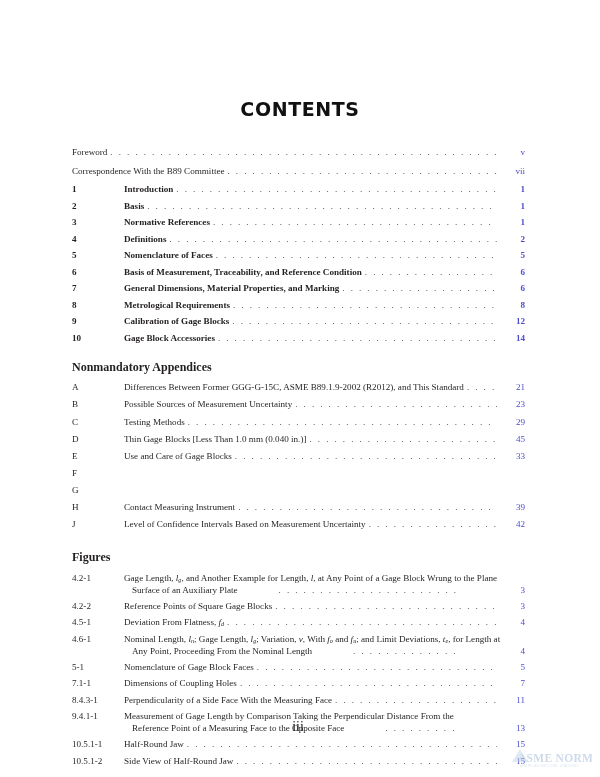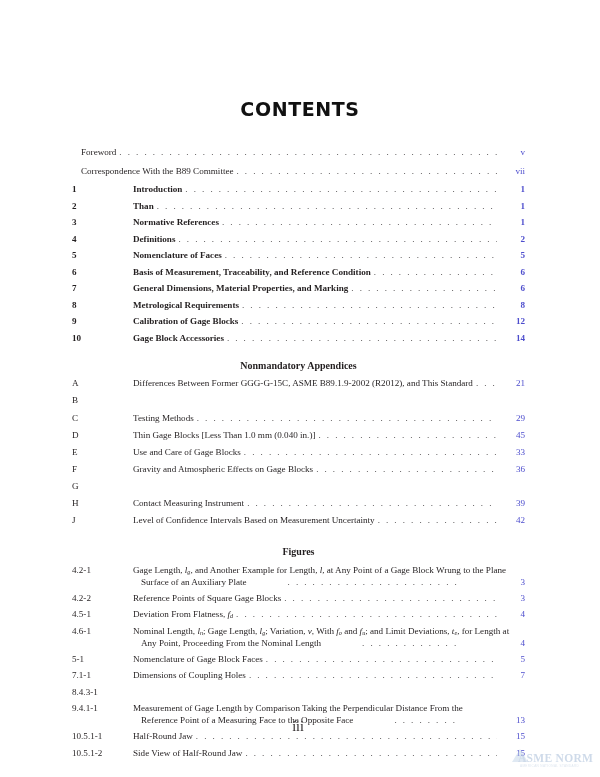--- a/index.html
+++ b/index.html
@@ -56,21 +56,20 @@
   .num {
     flex: 0 0 52px;
     font-size: 9.1px;
     white-space: nowrap;
   }
 
   .titlecell {
     flex: 1 1 auto;
     min-width: 0;
     position: relative;
-    margin-left: 9px;
   }
 
   
   .line {
     display: flex;
     align-items: baseline;
     width: 100%;
   }
   .line + .line {
     margin-top: 3.1px;
@@ -112,24 +111,23 @@
   
   .row.section .num,
   .row.section .txt {
     font-weight: bold;
   }
   .row.section .pg { font-weight: bold; }
   .row.section { margin-bottom: 7.4px; }
 
   .grouphead {
     font-weight: bold;
-    font-size: 10px;
+    font-size: 12px;
     margin-top: 17px;
     margin-bottom: 8.5px;
-    text-align: center;
   }
   .grouphead.figures { margin-top: 21px; }
 
   .row.appendix { margin-bottom: 8.0px; }
   .row.figure { margin-bottom: 7.2px; }
 
   var, .it {
     font-style: italic;
     font-family: "Liberation Serif", "DejaVu Serif", serif;
   }
@@ -212,21 +210,21 @@
               <span class="txt">Introduction</span>
               <span class="leader"></span>
               <span class="pg">1</span>
             </div>
           </div>
         </div>
         <div class="row section">
           <div class="num">2</div>
           <div class="titlecell">
             <div class="line">
-              <span class="txt">Than</span>
+              <span class="txt">Basis</span>
               <span class="leader"></span>
               <span class="pg">1</span>
             </div>
           </div>
         </div>
         <div class="row section">
           <div class="num">3</div>
           <div class="titlecell">
             <div class="line">
               <span class="txt">Normative References</span>
@@ -314,20 +312,27 @@
           <div class="titlecell">
             <div class="line">
               <span class="txt">Differences Between Former GGG-G-15C, ASME B89.1.9-2002 (R2012), and This Standard</span>
               <span class="leader"></span>
               <span class="pg">21</span>
             </div>
           </div>
         </div>
         <div class="row appendix">
           <div class="num">B</div>
+          <div class="titlecell">
+            <div class="line">
+              <span class="txt">Possible Sources of Measurement Uncertainty</span>
+              <span class="leader"></span>
+              <span class="pg">23</span>
+            </div>
+          </div>
         </div>
         <div class="row appendix">
           <div class="num">C</div>
           <div class="titlecell">
             <div class="line">
               <span class="txt">Testing Methods</span>
               <span class="leader"></span>
               <span class="pg">29</span>
             </div>
           </div>
@@ -347,27 +352,20 @@
           <div class="titlecell">
             <div class="line">
               <span class="txt">Use and Care of Gage Blocks</span>
               <span class="leader"></span>
               <span class="pg">33</span>
             </div>
           </div>
         </div>
         <div class="row appendix">
           <div class="num">F</div>
-          <div class="titlecell">
-            <div class="line">
-              <span class="txt">Gravity and Atmospheric Effects on Gage Blocks</span>
-              <span class="leader"></span>
-              <span class="pg">36</span>
-            </div>
-          </div>
         </div>
         <div class="row appendix">
           <div class="num">G</div>
         </div>
         <div class="row appendix">
           <div class="num">H</div>
           <div class="titlecell">
             <div class="line">
               <span class="txt">Contact Measuring Instrument</span>
               <span class="leader"></span>
@@ -454,20 +452,27 @@
           <div class="titlecell">
             <div class="line">
               <span class="txt">Dimensions of Coupling Holes</span>
               <span class="leader"></span>
               <span class="pg">7</span>
             </div>
           </div>
         </div>
         <div class="row figure">
           <div class="num">8.4.3-1</div>
+          <div class="titlecell">
+            <div class="line">
+              <span class="txt">Perpendicularity of a Side Face With the Measuring Face</span>
+              <span class="leader"></span>
+              <span class="pg">11</span>
+            </div>
+          </div>
         </div>
         <div class="row figure">
           <div class="num">9.4.1-1</div>
           <div class="titlecell">
             <div class="line">
               <span class="txt">Measurement of Gage Length by Comparison Taking the Perpendicular Distance From the</span>
               <span class="leader none"></span>
               <span class="pg empty"></span>
             </div>
             <div class="line indent">

